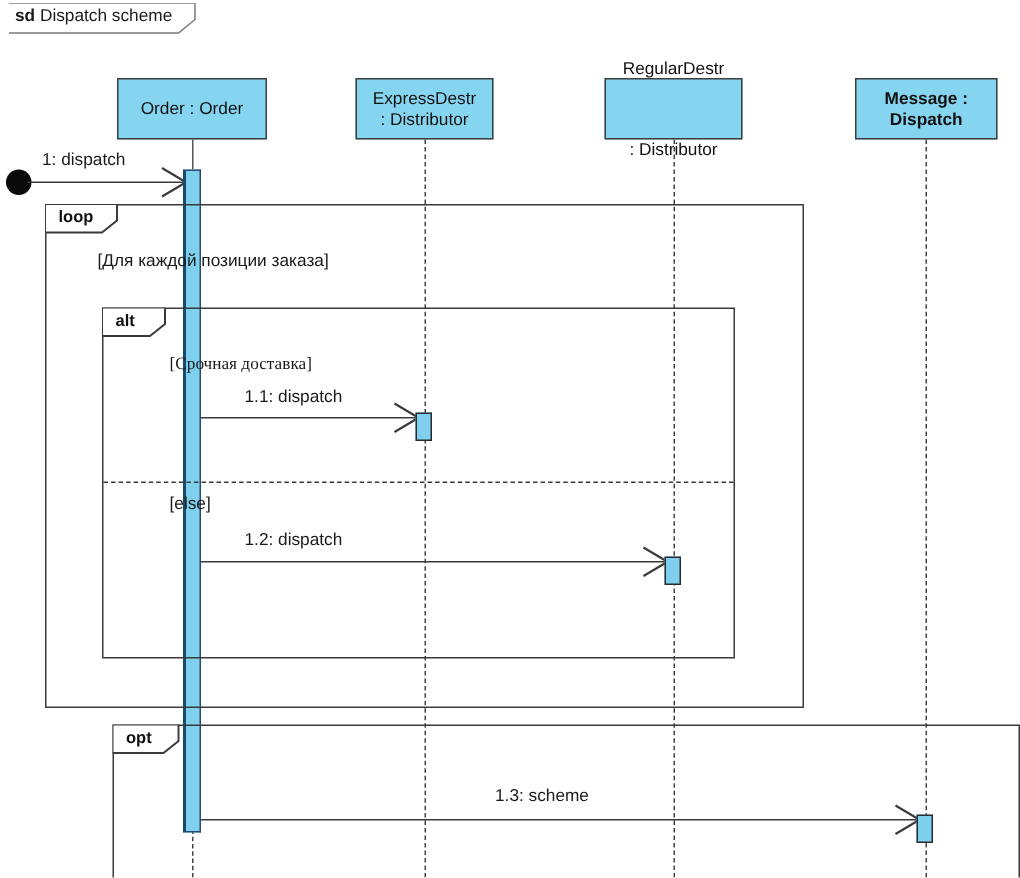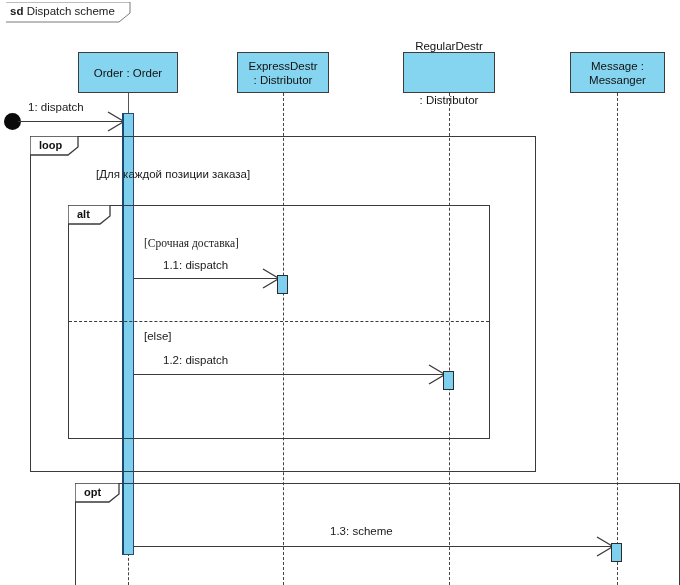--- a/index.html
+++ b/index.html
@@ -87,21 +87,20 @@
     white-space: nowrap;
   }
   .frag-tab-wrap { pointer-events: none; }
 
   
   .guard {
     font-size: 11.5px;
     color: #1a1a1a;
     white-space: nowrap;
     line-height: 14px;
-    margin-left: 31px;
   }
   .msg-label {
     font-size: 11.5px;
     color: #1a1a1a;
     white-space: nowrap;
     line-height: 14px;
   }
 
   
   .msg-line {
@@ -146,23 +145,23 @@
   <div class="abs lifeline-box" style="left:237px; top:52px; width:92px; height:41px;">
     <span class="ln">ExpressDestr</span>
     <span class="ln">: Distributor</span>
   </div>
 
   <div class="abs lifeline-box" style="left:403px; top:52px; width:92px; height:41px;gap:40px;">
     <span class="ln">RegularDestr</span>
     <span class="ln">: Distributor</span>
   </div>
 
-  <div class="abs lifeline-box" style="left:570px; top:52px; width:95px; height:41px;">
+  <div class="abs lifeline-box" style="left:570px; top:52px; width:95px; height:41px;font-weight:bold;">
     <span class="ln">Message :</span>
-    <span class="ln">Messanger</span>
+    <span class="ln">Dispatch</span>
   </div>
 
   <div class="abs lifeline-solid" style="left:128px; top:93px; height:20px;"></div>
   <div class="abs lifeline-dash" style="left:128px; top:553px; height:32px;"></div>
 
   <div class="abs lifeline-dash" style="left:283px; top:93px; height:492px;"></div>
 
   <div class="abs lifeline-dash" style="left:449px; top:93px; height:492px;"></div>
 
   <div class="abs lifeline-dash" style="left:617px; top:93px; height:492px;"></div>

